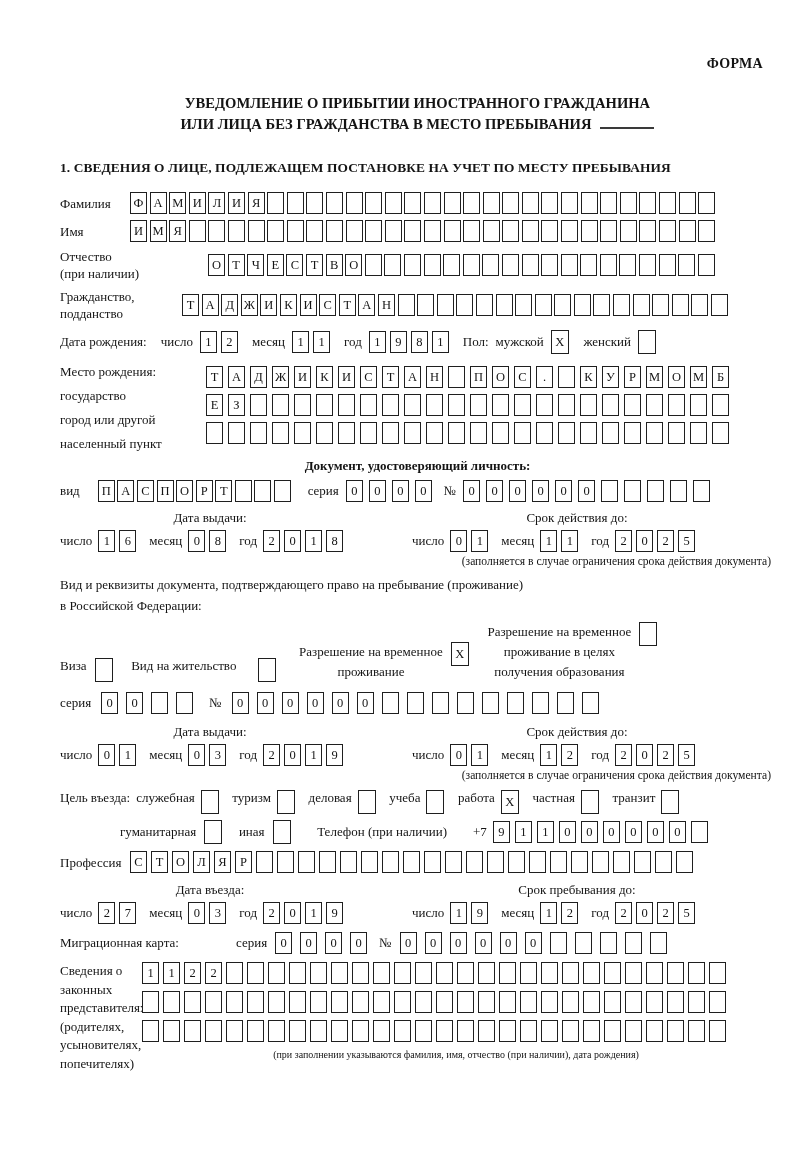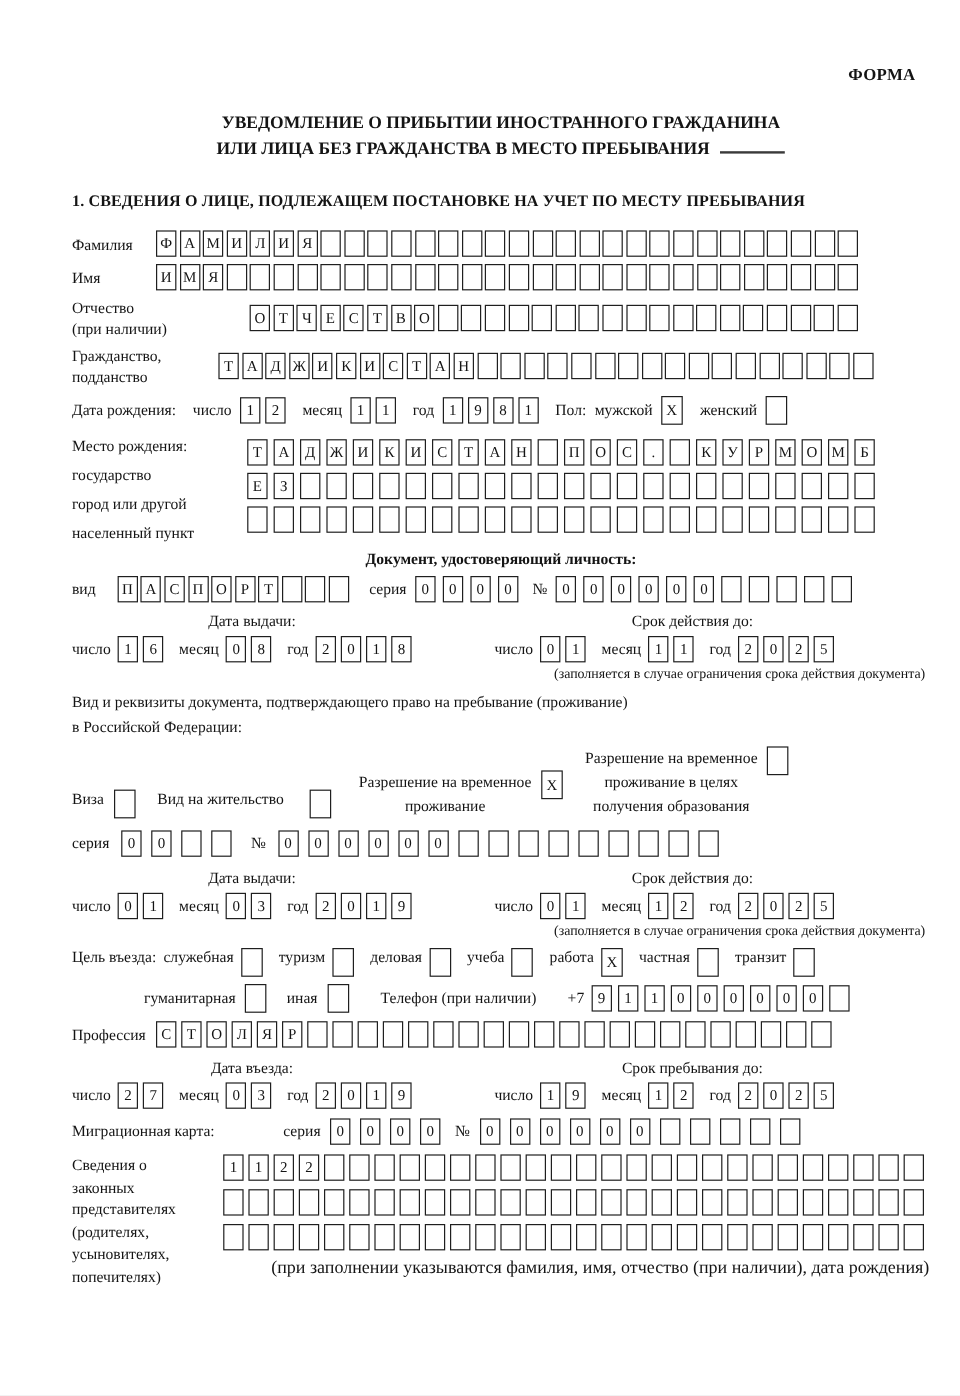--- a/index.html
+++ b/index.html
@@ -66,24 +66,24 @@
   .purpose2{display:flex;align-items:center;margin-left:60px;margin-bottom:7px;}
   .purpose2 .t{margin-right:8px;white-space:nowrap;}
   .purpose2 .cells{margin-right:14px;}
   .phone-pre{margin:0 6px 0 18px;white-space:nowrap;}
   
   .mig{display:flex;align-items:center;margin-top:8px;margin-bottom:8px;}
   .mig .t{margin-right:8px;white-space:nowrap;}
   .mig .cells{margin-right:10px;}
   .mig .mlabel{width:168px;flex-shrink:0;}
   
-  .reps{display:flex;align-items:flex-start;gap:44px;}
+  .reps{display:flex;align-items:flex-start;}
   .reps .rlbl{width:82px;flex-shrink:0;line-height:18.5px;white-space:nowrap;}
   .reps .rrows .cells{display:flex;margin-bottom:7px;}
-  .rep-note{font-size:15px;text-align:center;margin-left:120px;margin-top:6px;white-space:nowrap;}
+  .rep-note{font-size:10px;text-align:center;margin-left:120px;margin-top:6px;white-space:nowrap;}
 </style>
 </head>
 <body>
 
 <div class="page">
 
   <div class="form-marker">ФОРМА</div>
 
   <div class="title">
     <div>УВЕДОМЛЕНИЕ О ПРИБЫТИИ ИНОСТРАННОГО ГРАЖДАНИНА</div>

